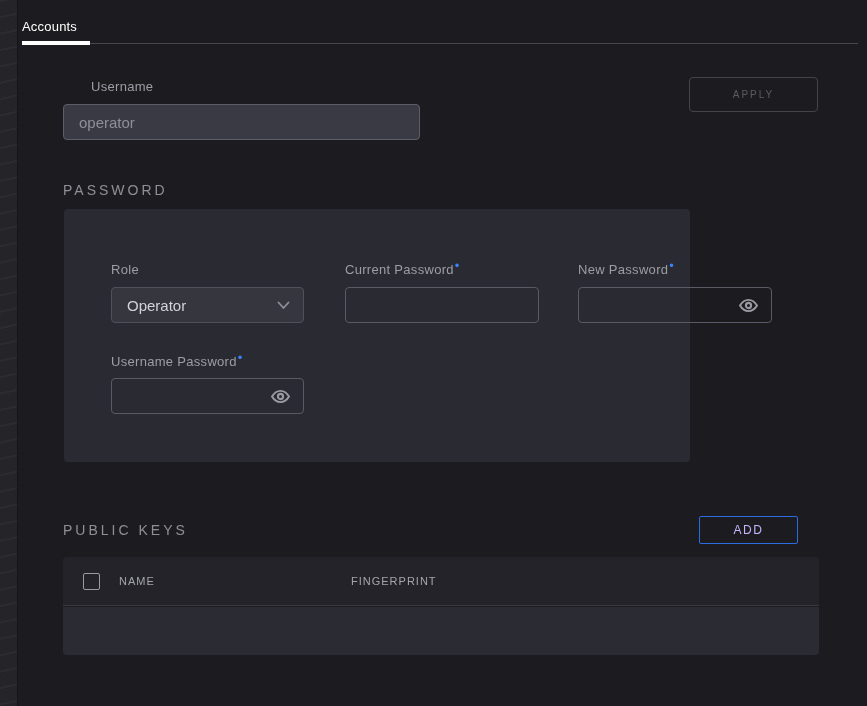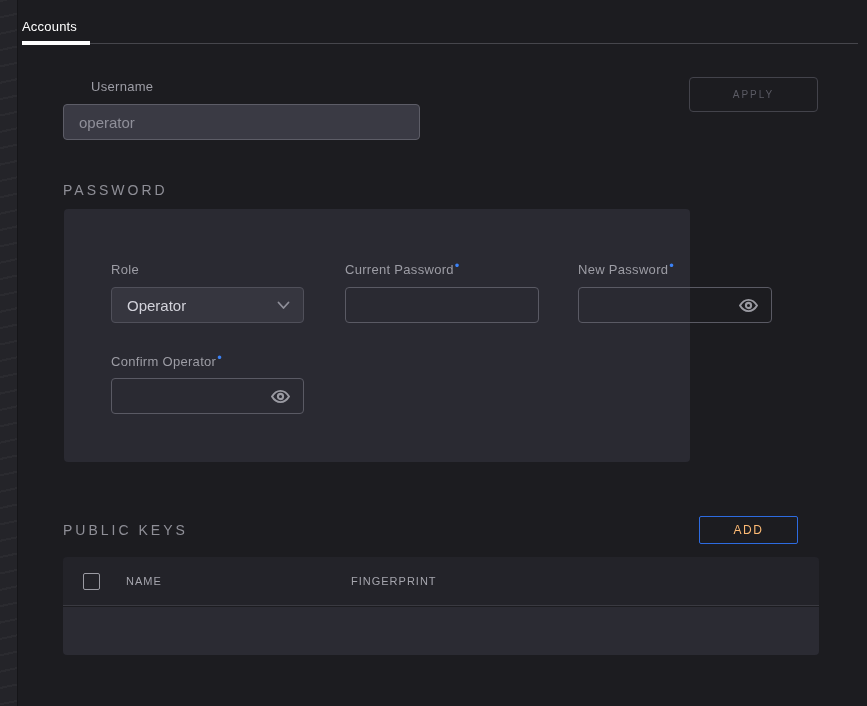--- a/index.html
+++ b/index.html
@@ -173,21 +173,21 @@
   }
 
   
   .add-btn {
     position: absolute;
     left: 699px; top: 516px;
     width: 99px; height: 28px;
     background: transparent;
     border: 1px solid #2d6be0;
     border-radius: 2px;
-    color: #fdba74;
+    color: #c4b5fd;
     font-size: 12px;
     letter-spacing: 1.5px;
     font-family: "Liberation Sans", sans-serif;
     cursor: pointer;
   }
 
   .keys-table-header {
     position: absolute;
     left: 63px; top: 557px;
     width: 756px; height: 49px;
@@ -205,21 +205,21 @@
     cursor: pointer;
   }
   .col-header {
     position: absolute;
     top: 18px;
     font-size: 11px;
     letter-spacing: 1px;
     color: #a5a5ad;
     font-weight: 500;
   }
-  .col-name { left: 63px; }
+  .col-name { left: 56px; }
   .col-fingerprint { left: 288px; }
 
   .keys-table-body {
     position: absolute;
     left: 63px; top: 607px;
     width: 756px; height: 48px;
     background: #2b2b33;
     border-radius: 0 0 4px 4px;
   }
 </style>
@@ -269,21 +269,21 @@
         <span style="display:flex;">
           <svg width="21" height="15" viewBox="0 0 22 15">
             <path d="M11 1.6 C5.6 1.6 2.1 7.5 2.1 7.5 S5.6 13.4 11 13.4 19.9 7.5 19.9 7.5 16.4 1.6 11 1.6 Z" fill="none" stroke="#9a9aa2" stroke-width="2"></path>
             <circle cx="11" cy="7.5" r="2.7" fill="none" stroke="#9a9aa2" stroke-width="2.2"></circle>
           </svg>
         </span>
       </button>
     </div>
 
     <div class="field-label lbl-confirm">
-      <span>Confirm Operator</span><span class="req-dot">•</span>
+      <span>Username Password</span><span class="req-dot">•</span>
     </div>
     <div class="pw-input-wrap wrap-confirm">
       <input class="pw-input" type="password" style="">
       <button class="eye-btn">
         <span style="display:flex;">
           <svg width="21" height="15" viewBox="0 0 22 15">
             <path d="M11 1.6 C5.6 1.6 2.1 7.5 2.1 7.5 S5.6 13.4 11 13.4 19.9 7.5 19.9 7.5 16.4 1.6 11 1.6 Z" fill="none" stroke="#9a9aa2" stroke-width="2"></path>
             <circle cx="11" cy="7.5" r="2.7" fill="none" stroke="#9a9aa2" stroke-width="2.2"></circle>
           </svg>
         </span>

